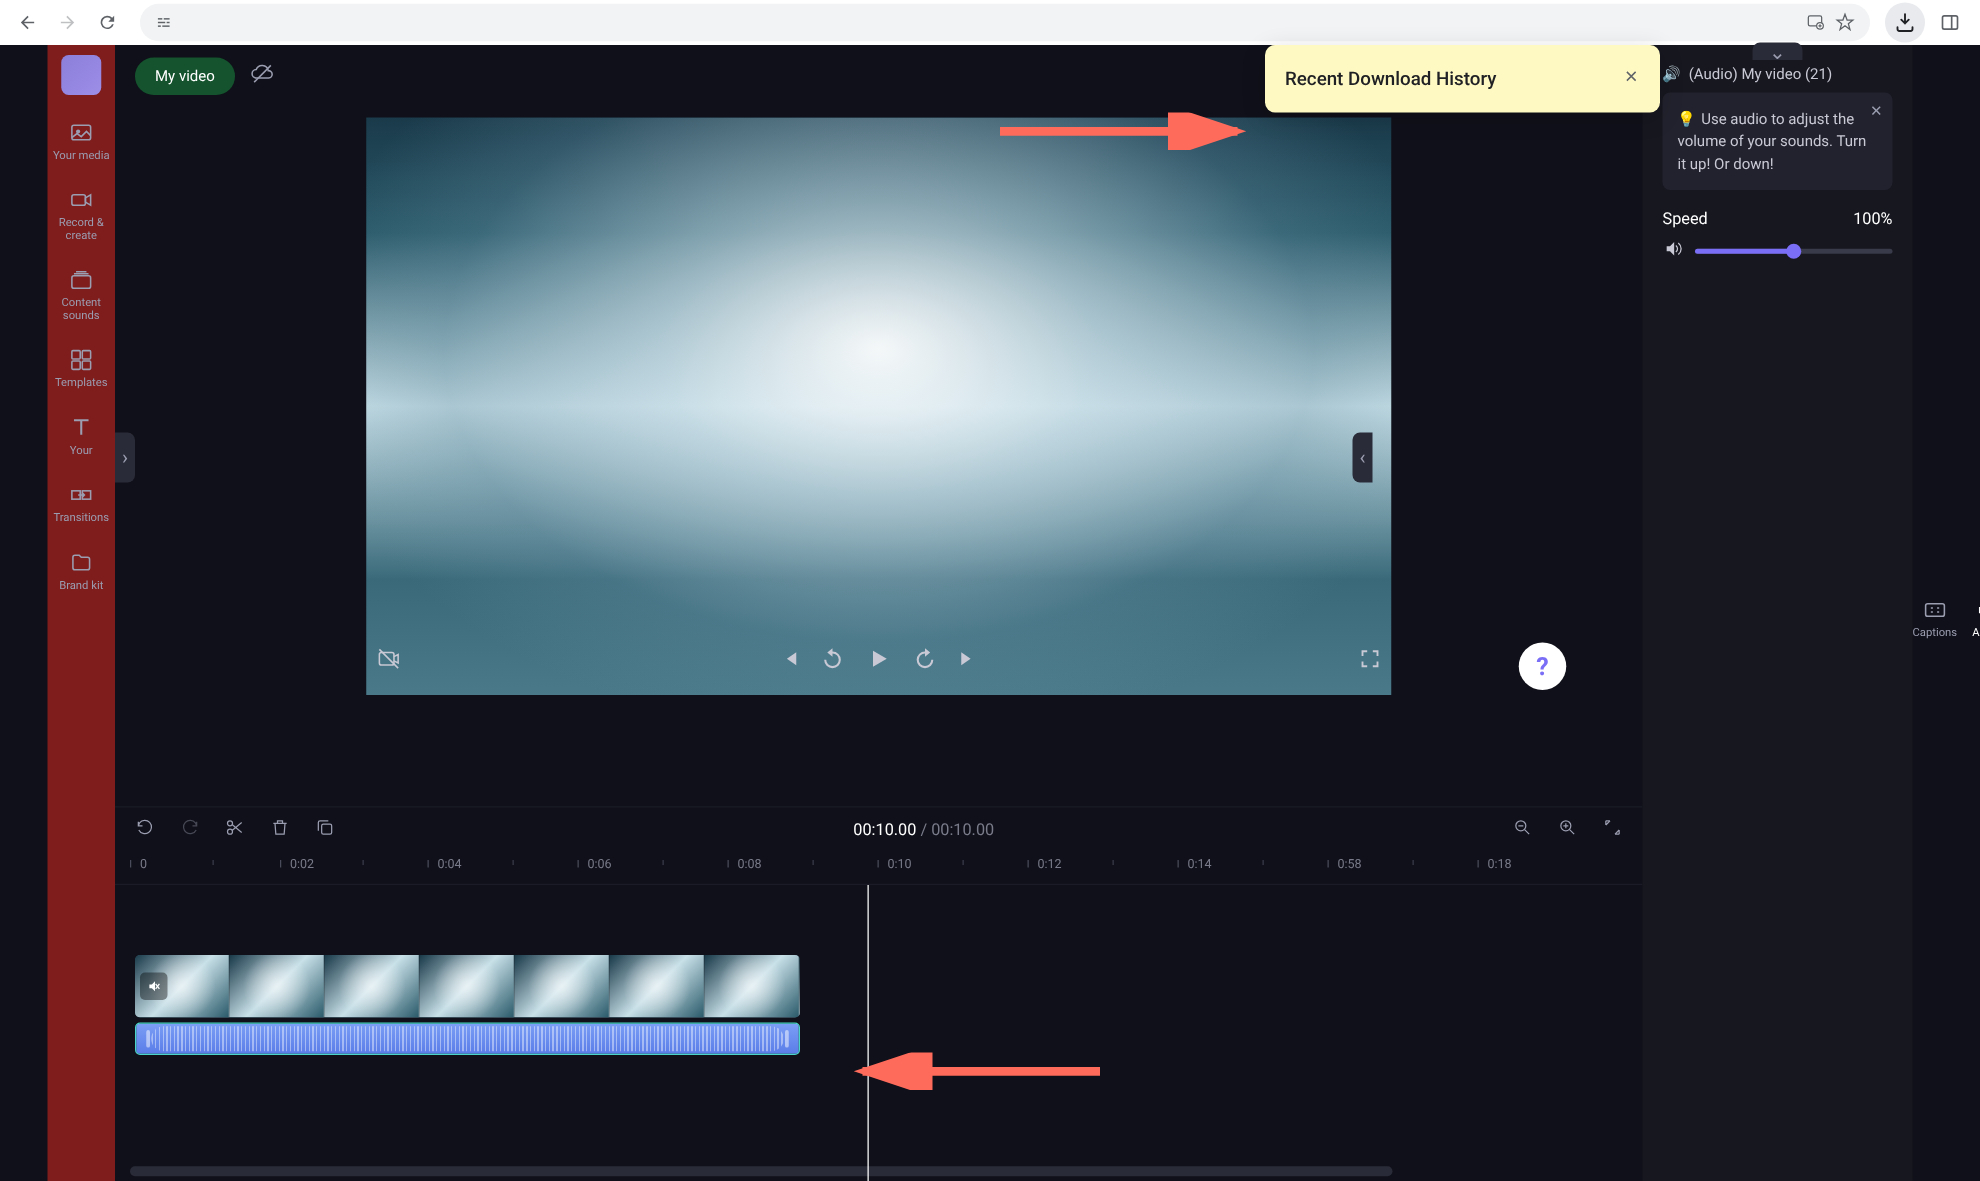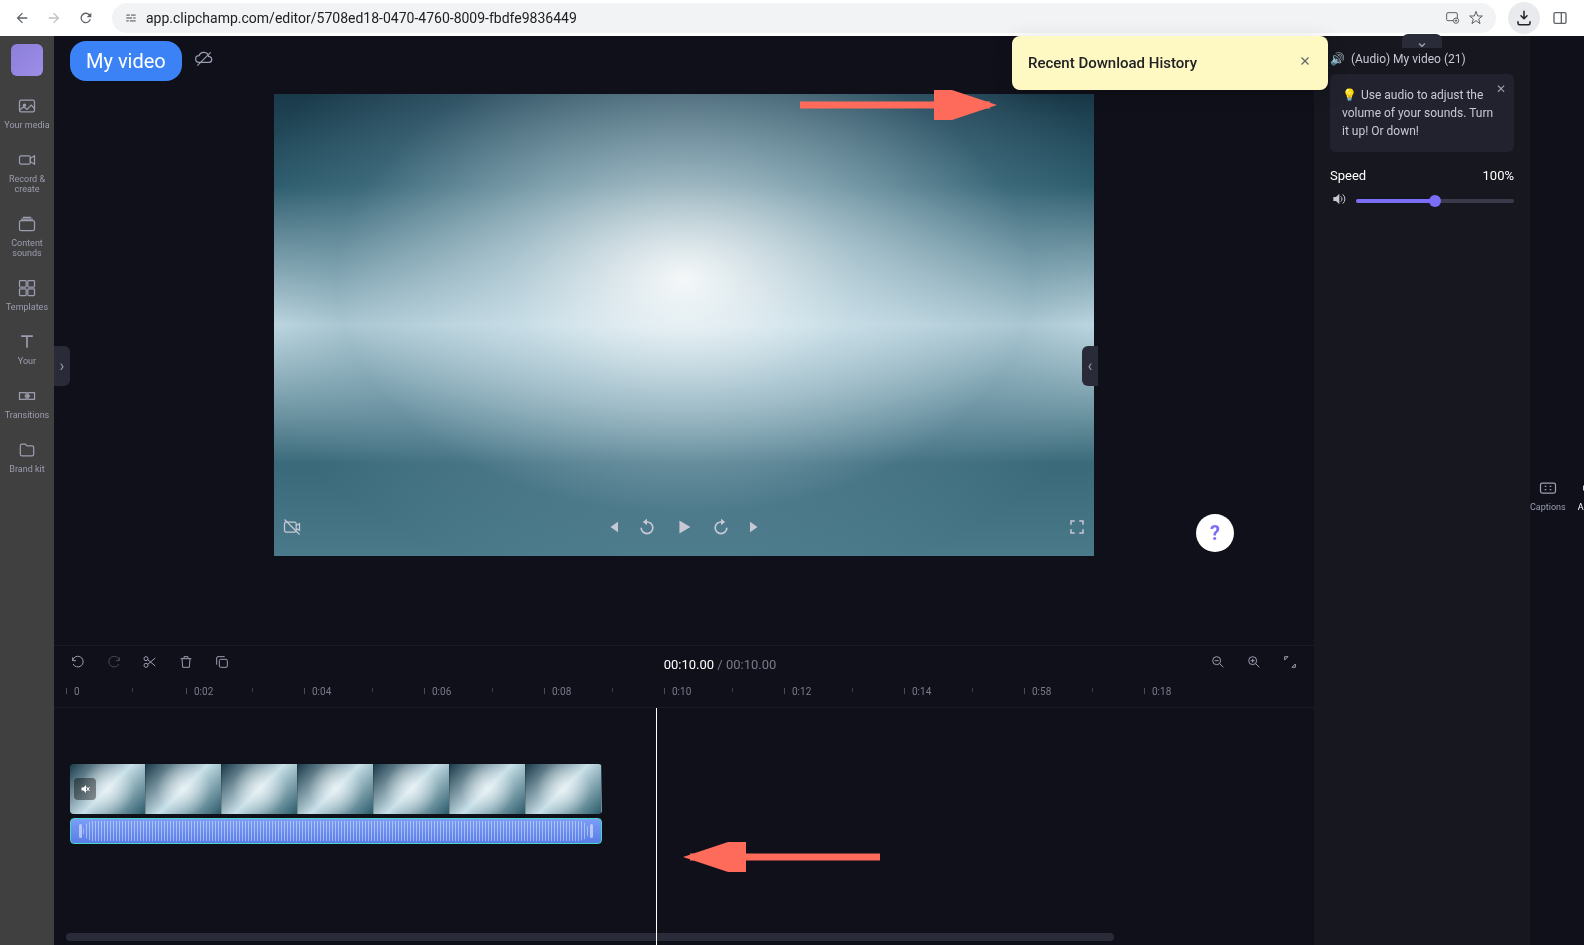--- a/index.html
+++ b/index.html
@@ -11,30 +11,30 @@
 .nav-btn.disabled { opacity: 0.4; }
 .url-bar { flex: 1; height: 30px; background: #f1f3f4; border-radius: 15px; display: flex; align-items: center; padding: 0 12px; margin: 0 8px; gap: 8px; font-size: 14px; color: #202124; }
 .url-icons { display: flex; gap: 8px; align-items: center; margin-left: auto; }
 .toolbar-icon { width: 32px; height: 32px; display: flex; align-items: center; justify-content: center; color: #5f6368; cursor: pointer; }
 .toolbar-icon.active { background: #e8eaed; border-radius: 50%; }
 
 
 .app { position: absolute; top: 36px; left: 0; right: 0; bottom: 0; background: #0f1019; display: flex; }
 
 
-.left-sidebar { width: 54px; background: #404040; display: flex; flex-direction: column; align-items: center; padding-top: 8px; gap: 4px; }
+.left-sidebar { width: 54px; background: #7f1d1d; display: flex; flex-direction: column; align-items: center; padding-top: 8px; gap: 4px; margin-left: 38px; }
 .logo { width: 32px; height: 32px; background: linear-gradient(135deg, #8b7fd9 0%, #9d8ee8 100%); border-radius: 6px; margin-bottom: 8px; }
 .nav-item { width: 54px; padding: 8px 0; display: flex; flex-direction: column; align-items: center; gap: 4px; color: #9b9db0; cursor: pointer; font-size: 9px; text-align: center; }
 .nav-item svg { width: 20px; height: 20px; }
 .nav-item.compact { padding: 4px 0; }
 
 
 .main-area { flex: 1; display: flex; flex-direction: column; position: relative; }
 .top-bar { height: 50px; display: flex; align-items: center; padding: 0 16px; gap: 12px; }
-.project-name { background: #3b82f6; color: #fff; padding: 8px 16px; border-radius: 16px; font-size: 20px; }
+.project-name { background: #14532d; color: #fff; padding: 8px 16px; border-radius: 16px; font-size: 12px; }
 .cloud-icon { color: #9b9db0; }
 
 
 .preview-area { flex: 1; display: flex; justify-content: center; align-items: flex-start; padding: 8px 0 0 0; position: relative; }
 .video-preview { width: 820px; height: 462px; background: linear-gradient(180deg, #1a3a4a 0%, #2a5a6a 20%, #c8e0e8 50%, #3a6a7a 80%, #4a7a8a 100%); position: relative; overflow: hidden; }
 .video-preview::before { content: ''; position: absolute; inset: 0; background: radial-gradient(ellipse at 50% 40%, rgba(255,255,255,0.9) 0%, rgba(200,220,230,0.6) 30%, rgba(100,140,160,0.3) 60%, transparent 80%); }
 
 .player-controls { position: absolute; bottom: 8px; left: 50%; transform: translateX(-50%); width: 820px; display: flex; align-items: center; justify-content: center; gap: 16px; padding: 10px 0; }
 .player-btn { color: #c8c9d4; cursor: pointer; display: flex; align-items: center; justify-content: center; }
 .player-left { position: absolute; left: 8px; }
@@ -125,21 +125,20 @@
     </div>
   <div class="url-bar">
     <svg width="14" height="14" viewBox="0 0 24 24">
         <rect x="4" y="6" width="6" height="2" fill="#5f6368"></rect>
         <rect x="12" y="6" width="8" height="2" fill="#5f6368"></rect>
         <rect x="4" y="11" width="10" height="2" fill="#5f6368"></rect>
         <rect x="16" y="11" width="4" height="2" fill="#5f6368"></rect>
         <rect x="4" y="16" width="4" height="2" fill="#5f6368"></rect>
         <rect x="10" y="16" width="10" height="2" fill="#5f6368"></rect>
       </svg>
-    <span>app.clipchamp.com/editor/5708ed18-0470-4760-8009-fbdfe9836449</span>
     <div class="url-icons">
       <svg width="16" height="16" viewBox="0 0 24 24">
           <rect x="4" y="4" width="16" height="12" rx="2" fill="none" stroke="#5f6368" stroke-width="1.5"></rect>
           <circle cx="18" cy="16" r="4" fill="#fff" stroke="#5f6368" stroke-width="1.5"></circle>
           <path d="M18 14v4m-2-2h4" stroke="#5f6368" stroke-width="1.5"></path>
         </svg>
       <svg width="16" height="16" viewBox="0 0 24 24">
           <path d="M12 2l2.5 7h7L16 13.5l2 7L12 16l-6 4.5 2-7L2.5 9h7z" fill="none" stroke="#5f6368" stroke-width="1.5"></path>
         </svg>
     </div>

